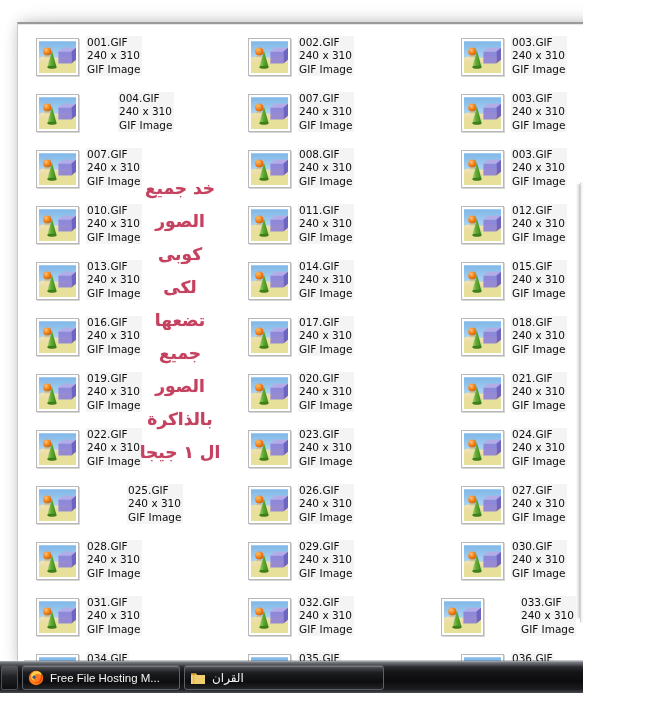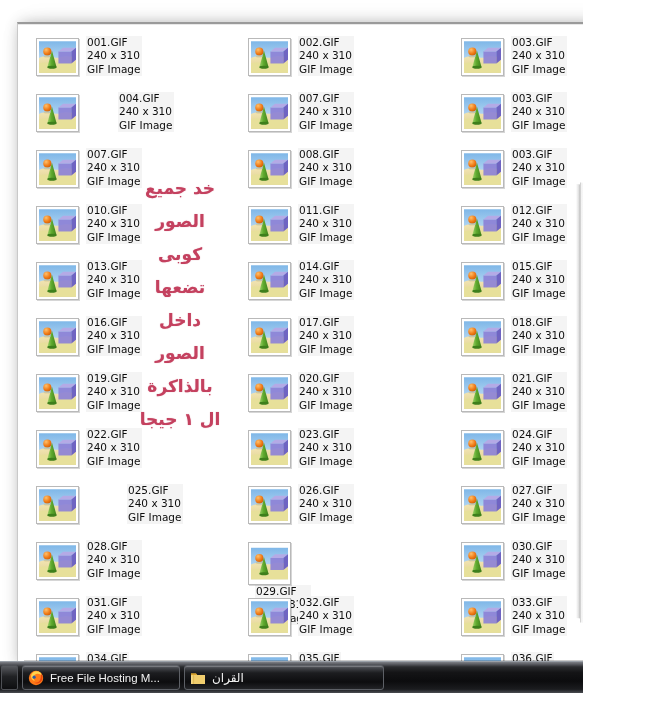--- a/index.html
+++ b/index.html
@@ -1409,21 +1409,21 @@
       <circle cx="9" cy="11" r="4.4" fill="url(#ballg)"></circle>
       <ellipse cx="9" cy="16.4" rx="4" ry="1.2" fill="#c9b87a" opacity="0.5"></ellipse>
     </svg>
           </div>
           <div class="file-meta">
             <span class="ln">028.GIF</span>
             <span class="ln">240 x 310</span>
             <span class="ln">GIF Image</span>
           </div>
         </div>
-        <div class="file-item" style="left: 230px; top: 512px; flex-direction: column;">
+        <div class="file-item" style="left: 230px; top: 512px;">
           <div class="file-thumb">
     <svg viewBox="0 0 40 34">
       <defs>
         <linearGradient id="skyg" x1="0" y1="0" x2="0" y2="1">
           <stop offset="0" stop-color="#7fb7e8"></stop>
                   <stop offset="1" stop-color="#d8ecf8"></stop>
         </linearGradient>
         <linearGradient id="sandg" x1="0" y1="0" x2="0" y2="1">
           <stop offset="0" stop-color="#f2e4b4"></stop>
                   <stop offset="1" stop-color="#ddd089"></stop>
@@ -1573,21 +1573,21 @@
       <circle cx="9" cy="11" r="4.4" fill="url(#ballg)"></circle>
       <ellipse cx="9" cy="16.4" rx="4" ry="1.2" fill="#c9b87a" opacity="0.5"></ellipse>
     </svg>
           </div>
           <div class="file-meta">
             <span class="ln">032.GIF</span>
             <span class="ln">240 x 310</span>
             <span class="ln">GIF Image</span>
           </div>
         </div>
-        <div class="file-item" style="left: 443px; top: 568px;">
+        <div class="file-item" style="left: 423px; top: 568px; gap: 29px;">
           <div class="file-thumb">
     <svg viewBox="0 0 40 34">
       <defs>
         <linearGradient id="skyg" x1="0" y1="0" x2="0" y2="1">
           <stop offset="0" stop-color="#7fb7e8"></stop>
                   <stop offset="1" stop-color="#d8ecf8"></stop>
         </linearGradient>
         <linearGradient id="sandg" x1="0" y1="0" x2="0" y2="1">
           <stop offset="0" stop-color="#f2e4b4"></stop>
                   <stop offset="1" stop-color="#ddd089"></stop>
@@ -1748,22 +1748,23 @@
       <div class="arrow-dn"></div>
     </div>
   </div>
 
   <div class="window-bottom-shadow"></div>
 
   <div class="arabic-overlay" id="arabic-overlay" style="color: rgb(196, 65, 95);">
       <span class="aline">خد جميع</span>
       <span class="aline">الصور</span>
       <span class="aline">كوبى</span>
+      <span class="aline">لكى</span>
       <span class="aline">تضعها</span>
-      <span class="aline">داخل</span>
+      <span class="aline">جميع</span>
       <span class="aline">الصور</span>
       <span class="aline">بالذاكرة</span>
       <span class="aline">ال ١ جيجا</span>
     </div>
 
   <div class="taskbar-shadow"></div>
   <div class="taskbar">
     <div class="tb-left-nub"></div>
 
     <div class="tb-button wide1">

